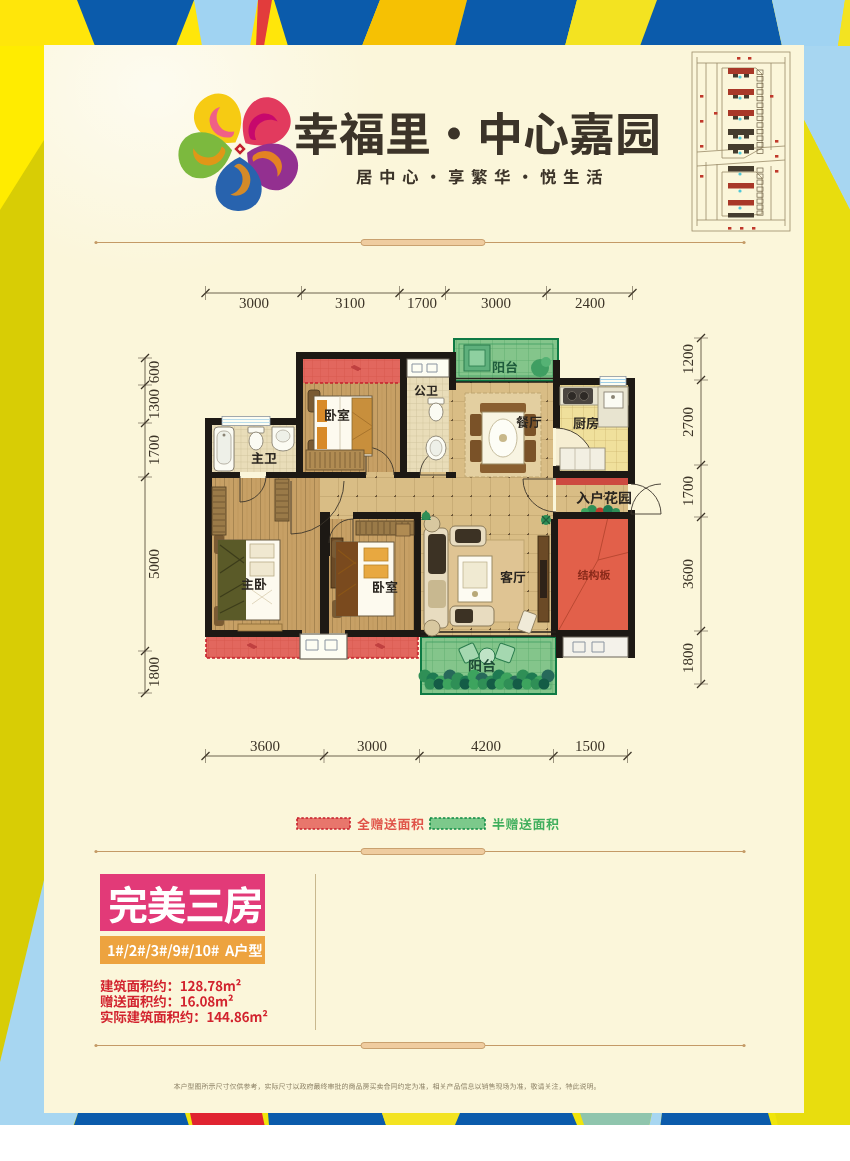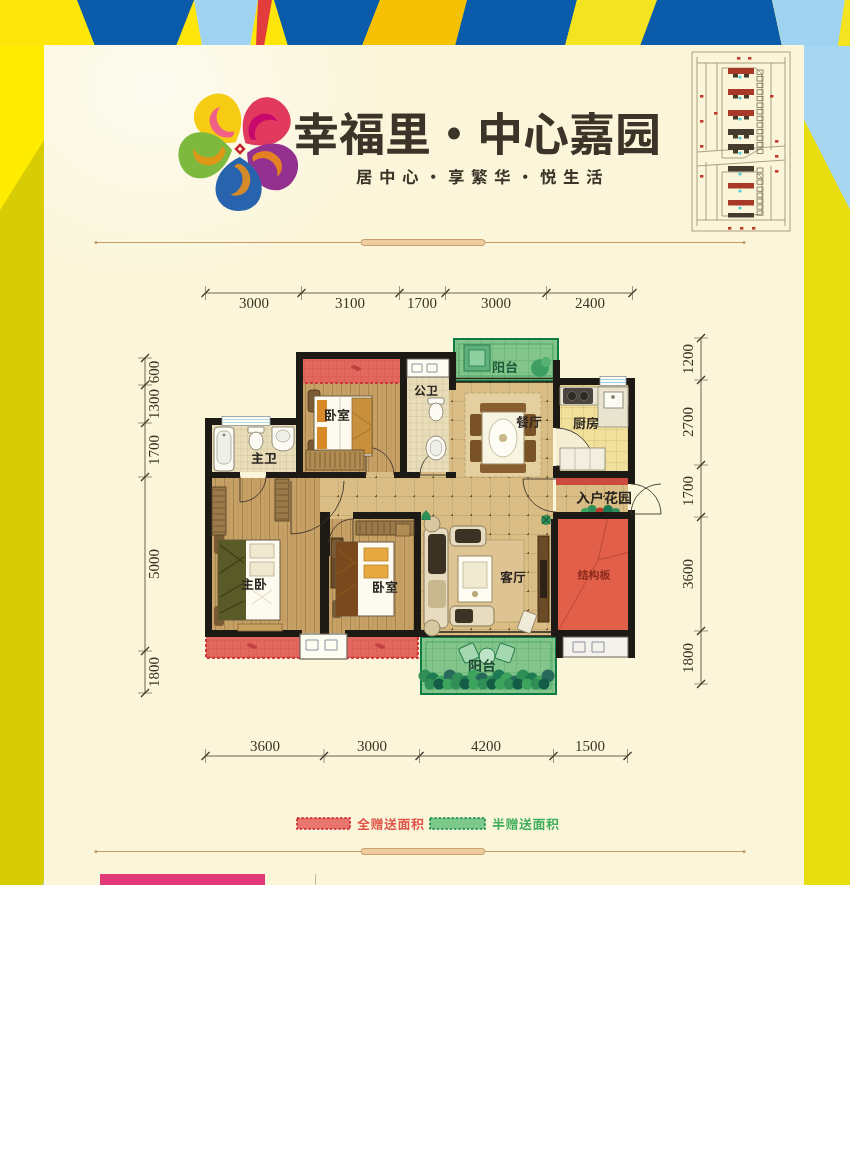--- a/index.html
+++ b/index.html
@@ -1,15 +1,15 @@
 <!DOCTYPE html>
 <html><head><meta charset="utf-8">
 <style>
 html,body{margin:0;padding:0;background:#fff;}
-#page{position:relative;width:850px;height:885px;overflow:hidden;font-family:"Liberation Sans",sans-serif;text-align:center;}
+#page{position:relative;width:850px;height:1125px;overflow:hidden;font-family:"Liberation Sans",sans-serif;text-align:center;}
 </style></head>
 <body>
 <div id="page">
 <svg width="850" height="1161" viewBox="0 0 850 1161">
 
 <rect x="0" y="0" width="850" height="1161" fill="#f0e50c"></rect>
 
 <polygon points="0,95 34,45 44,45 44,1161 0,1161" fill="#d8cd05"></polygon>
 
 <polygon points="0,0 44,0 44,140 0,210" fill="#ffec00"></polygon>

